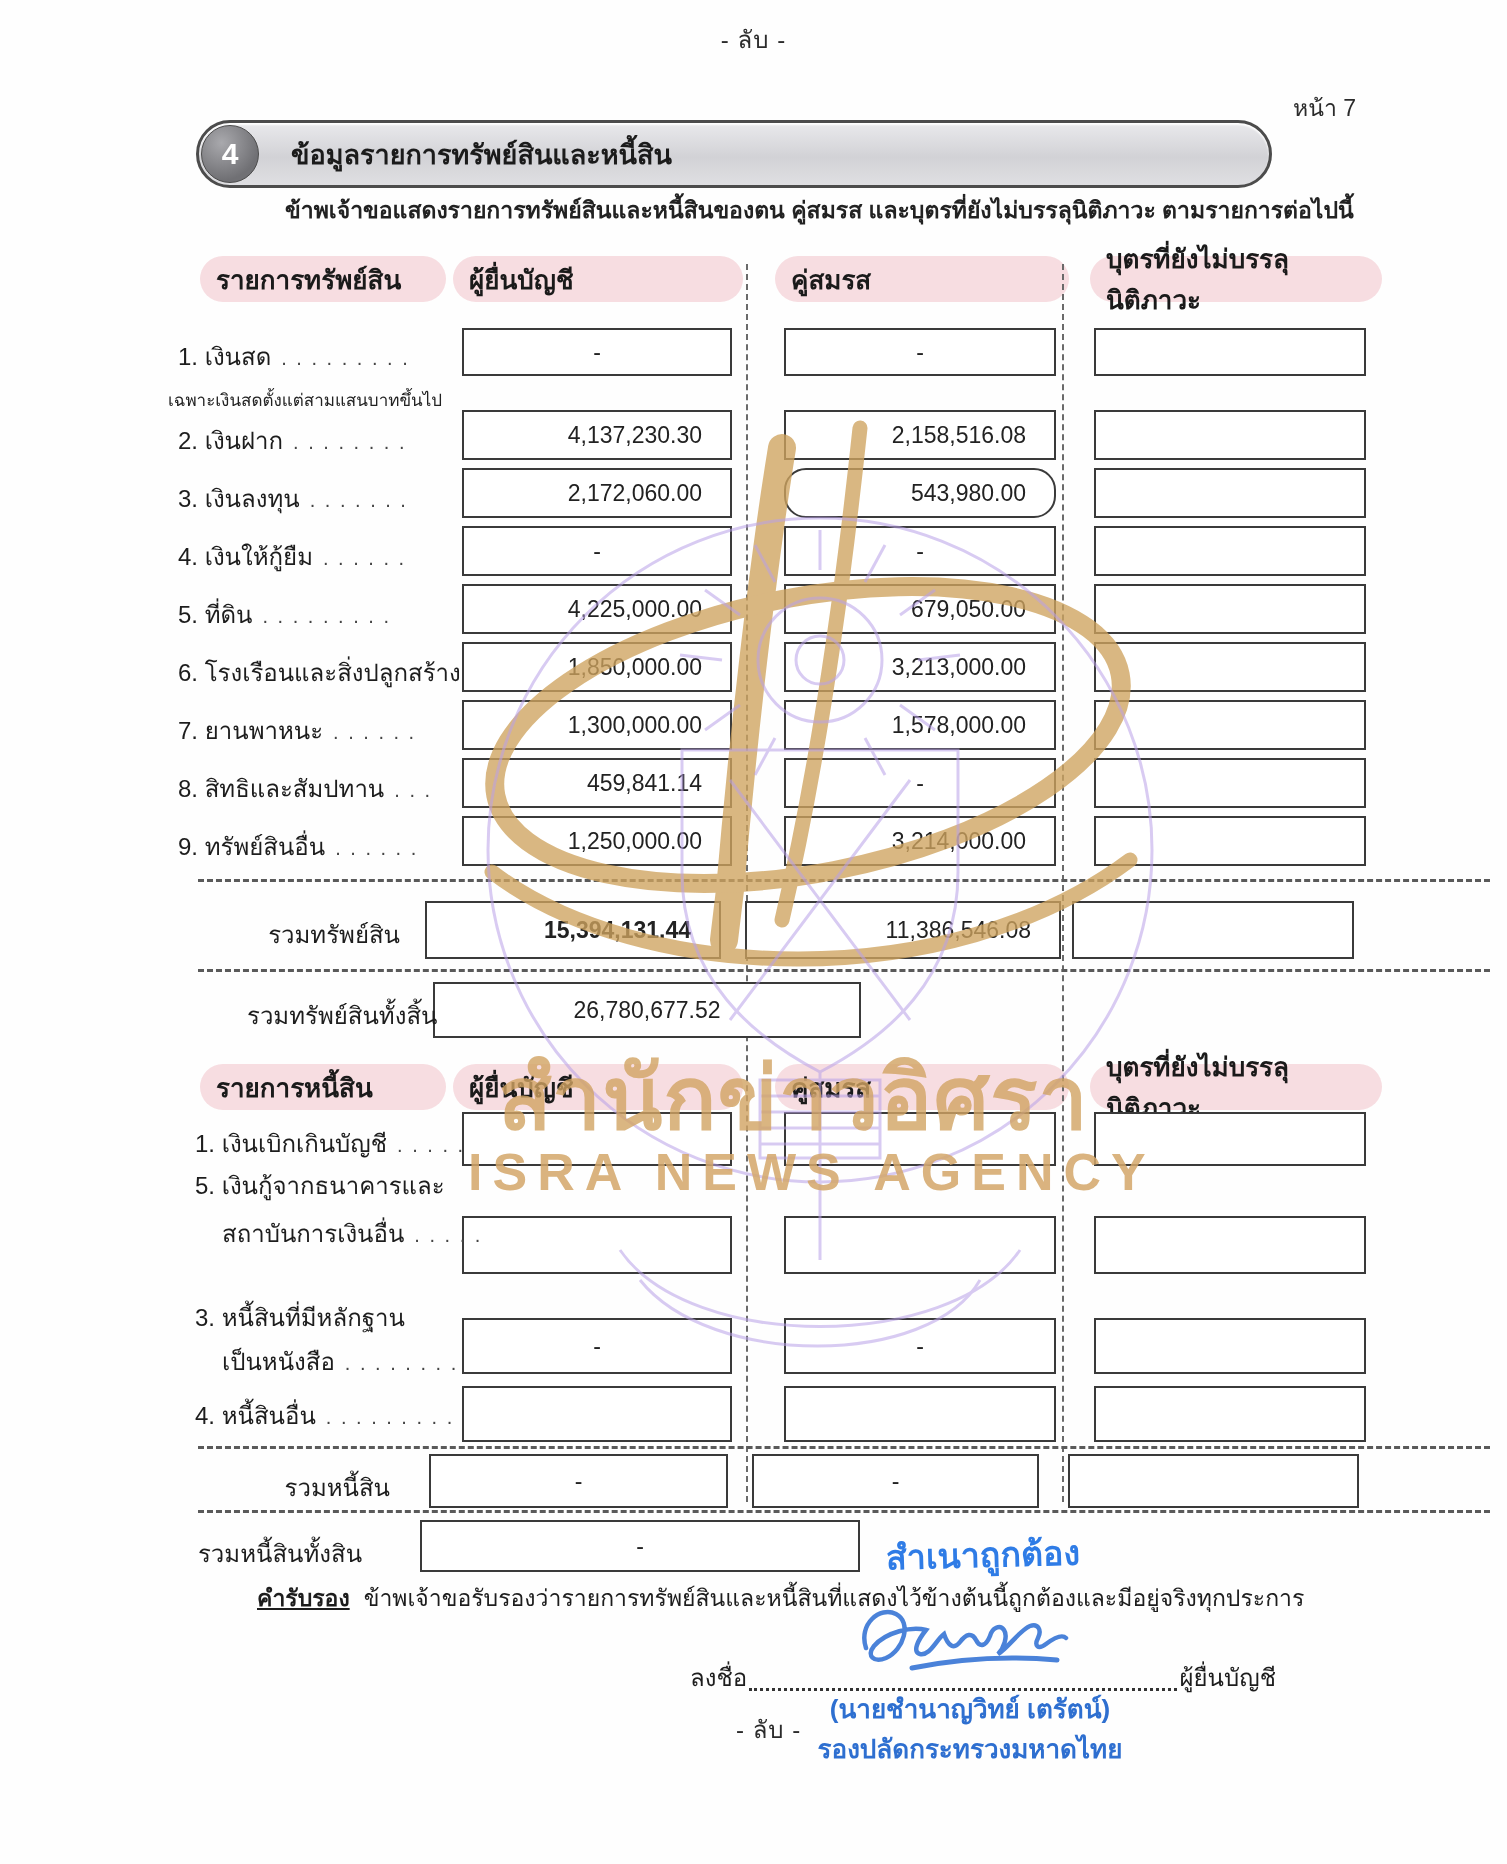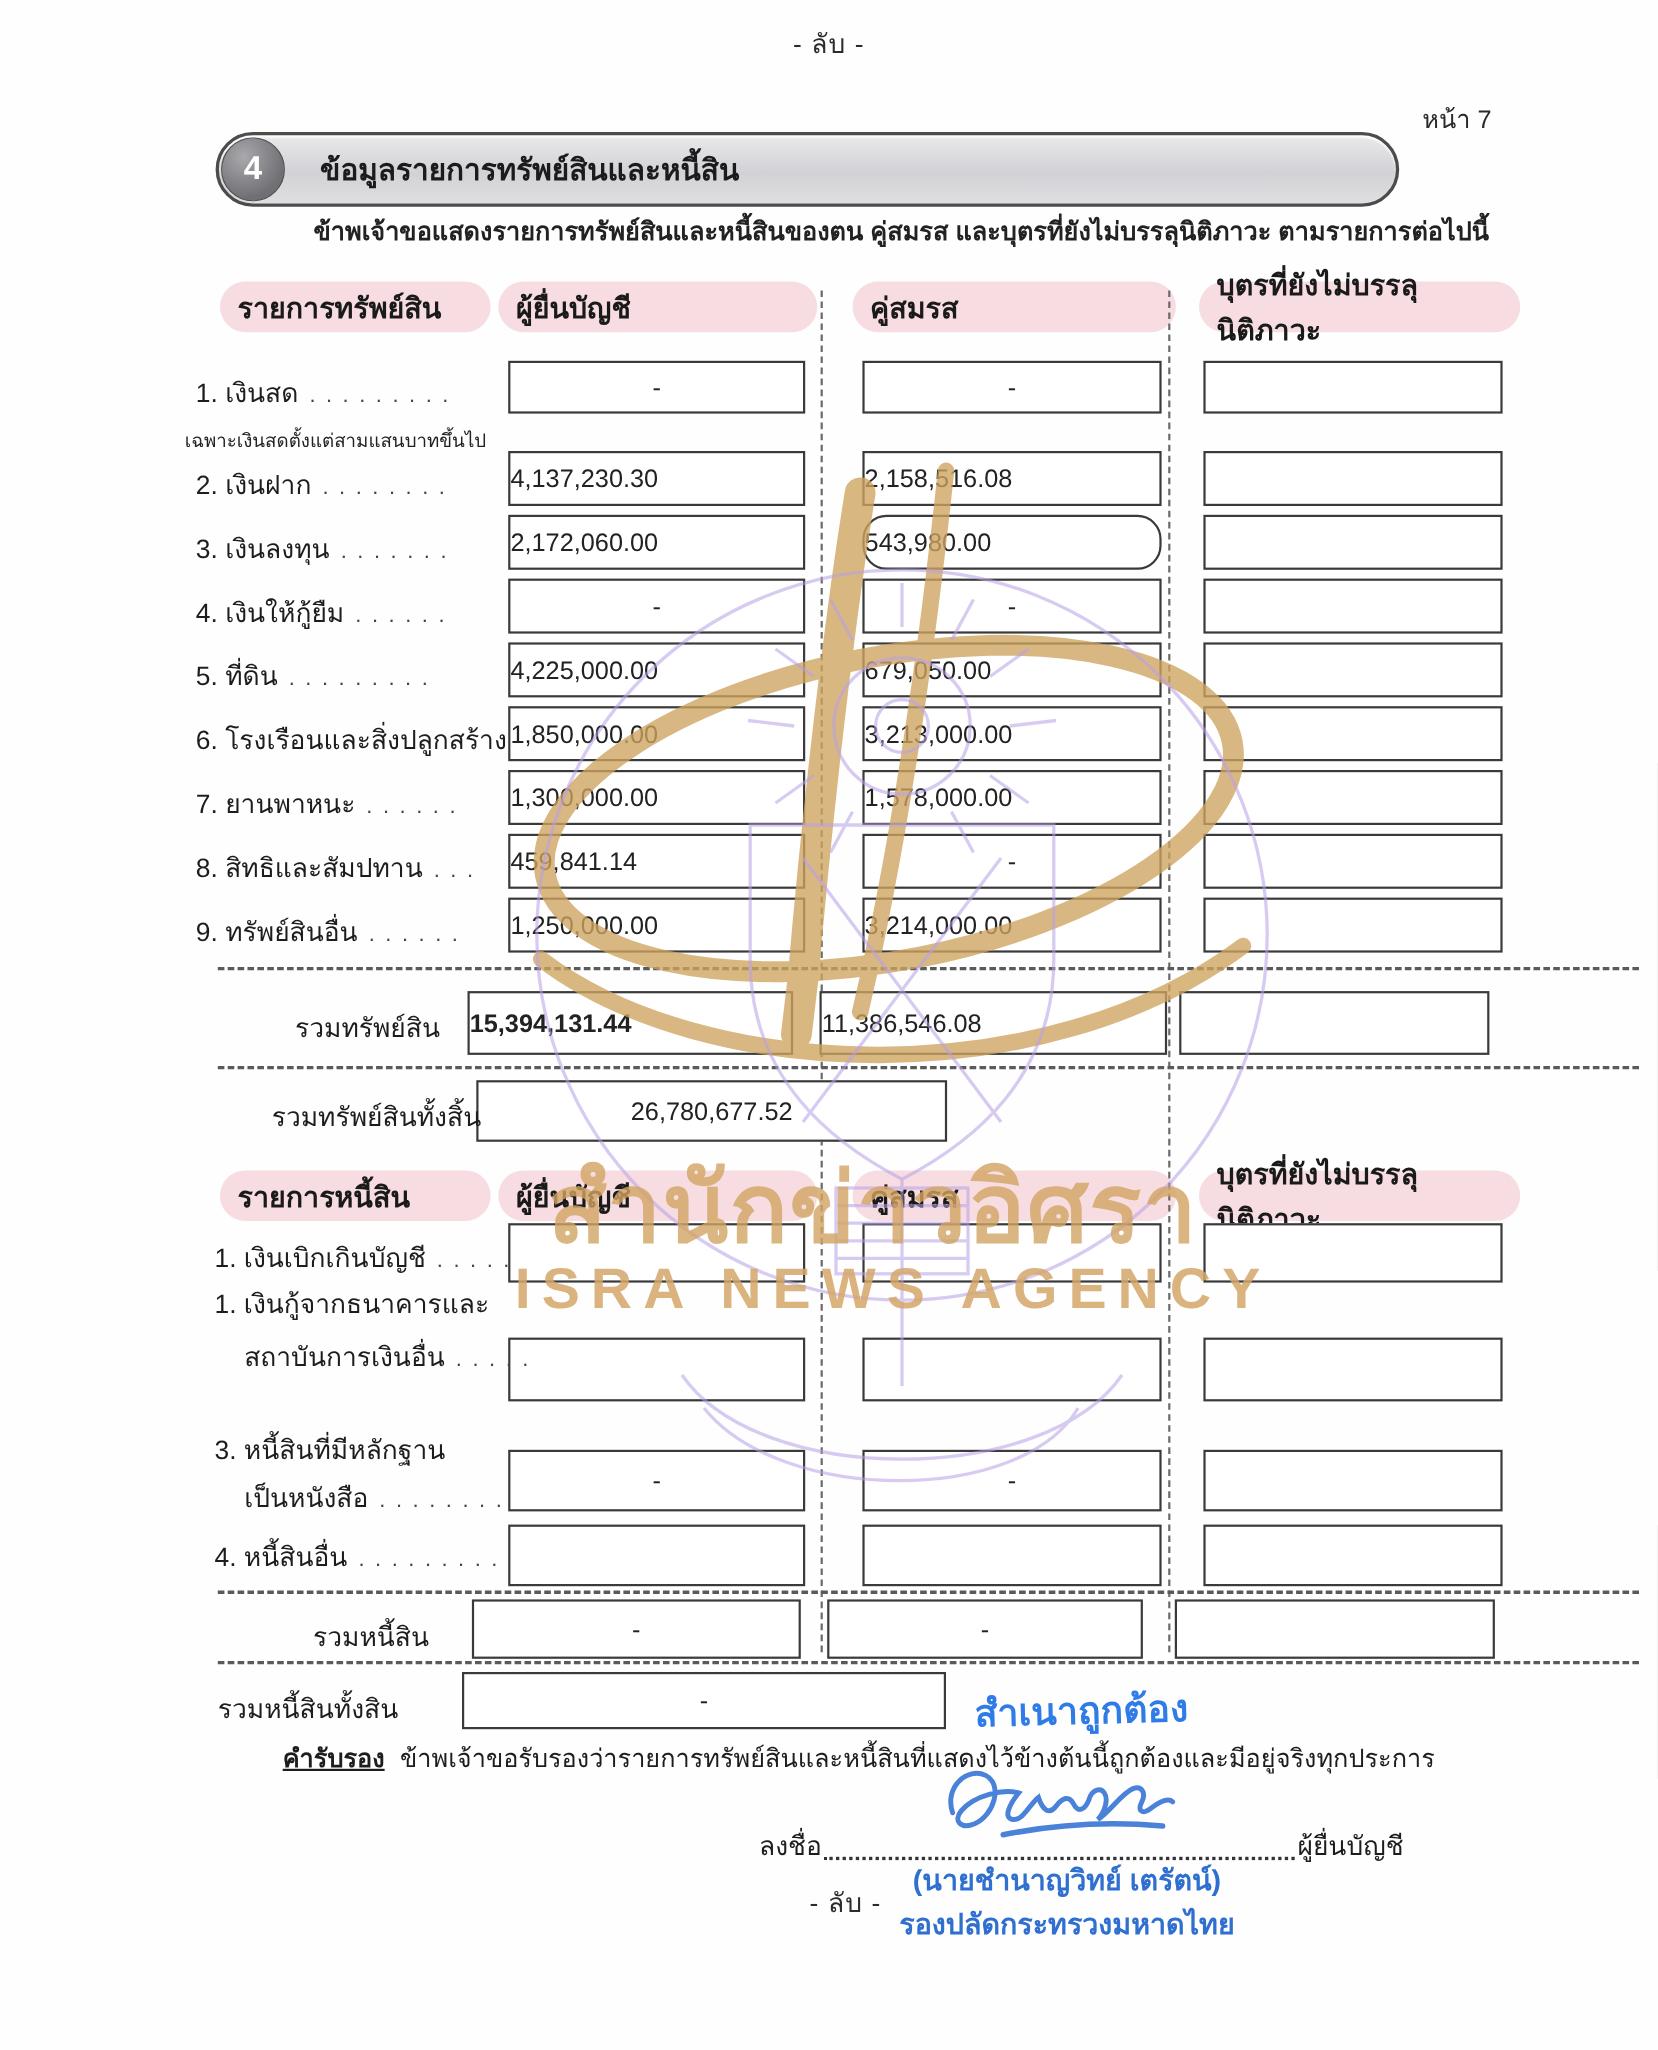--- a/index.html
+++ b/index.html
@@ -22,21 +22,21 @@
     display:flex;align-items:center;justify-content:center;
     color:#fff;font-size:30px;font-weight:bold;border:1px solid #4c4c4c;
   }
   .banner-title{margin-left:92px;font-size:27px;font-weight:bold;color:#1b1b1b;}
   .intro{left:285px;top:192px;font-size:23px;font-weight:600;color:#222;}
   
   .pill{height:46px;border-radius:24px;display:flex;align-items:center;padding-left:16px;
         font-size:26px;font-weight:bold;color:#1a1a1a;}
   
   .bx{background:#fff;border:2px solid #3a3a3a;display:flex;align-items:center;z-index:2;}
-  .bx .v{width:100%;text-align:left;padding-right:28px;font-size:23px;color:#222;}
+  .bx .v{width:100%;text-align:right;padding-right:28px;font-size:23px;color:#222;}
   .bx.center .v{text-align:center;padding-right:0;}
   .rowlab{font-size:24px;color:#1d1d1d;white-space:nowrap;z-index:3;}
   .dots{color:#444;margin-left:10px;letter-spacing:2px;font-size:20px;}
   .note{font-size:17px;color:#222;z-index:3;}
   .hdash{border-top:3px dashed #5a5a5a;height:0;z-index:1;}
   .vdash{border-left:2px dashed #6a6a6a;width:0;z-index:1;}
   .totlab{font-size:24px;color:#1d1d1d;text-align:right;z-index:3;}
   
   .wm{pointer-events:none;z-index:6;}
   .wm-thai{left:498px;top:1028px;font-size:88px;font-weight:bold;color:#d2a463;opacity:.8;
@@ -225,21 +225,21 @@
       <span class="v"></span>
     </div>
   <div class="abs bx" style="left:784px;top:1112px;width:268px;height:50px;">
       <span class="v"></span>
     </div>
   <div class="abs bx" style="left:1094px;top:1112px;width:268px;height:50px;">
       <span class="v"></span>
     </div>
 
   <div class="abs rowlab" style="left:195px;top:1166px;">
-    <span>1. เงินกู้จากธนาคารและ</span>
+    <span>5. เงินกู้จากธนาคารและ</span>
   </div>
   <div class="abs rowlab" style="left:222px;top:1214px;">
     <span>สถาบันการเงินอื่น</span><span class="dots">. . . . .</span>
   </div>
   <div class="abs bx" style="left:462px;top:1216px;width:266px;height:54px;">
       <span class="v"></span>
     </div>
   <div class="abs bx" style="left:784px;top:1216px;width:268px;height:54px;">
       <span class="v"></span>
     </div>

